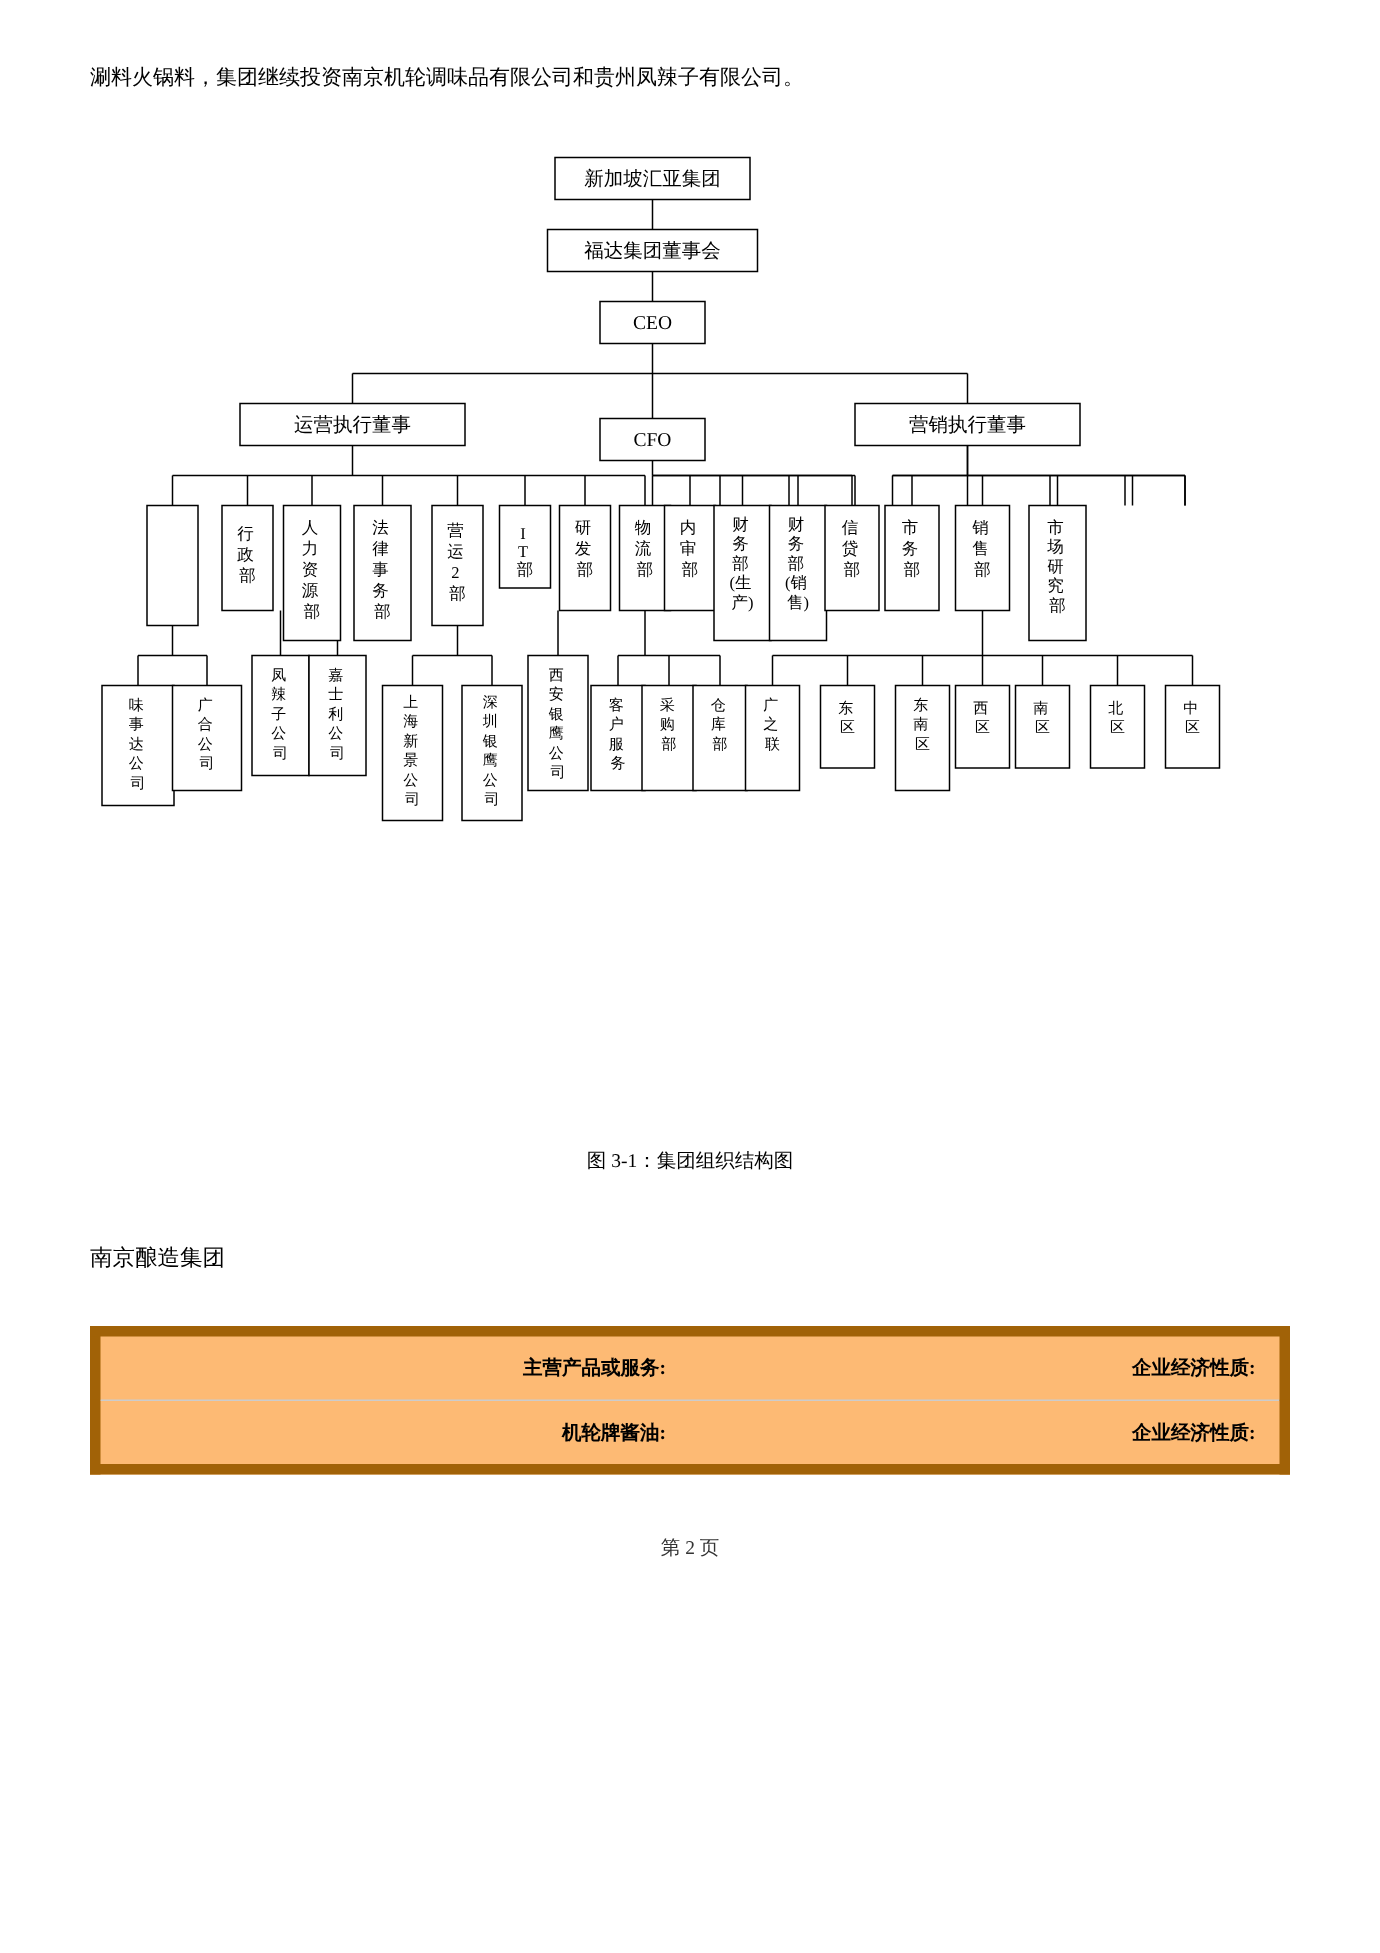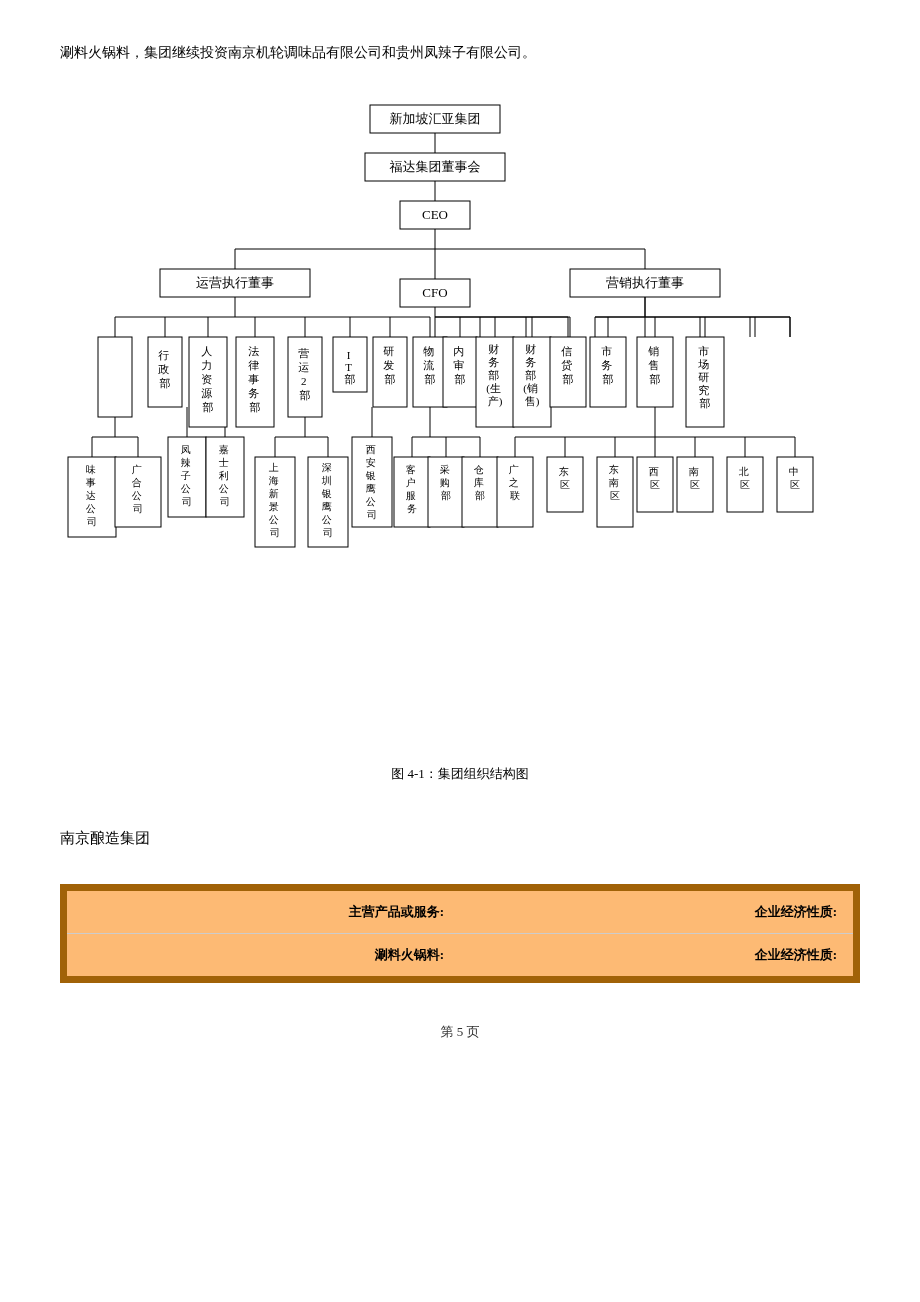--- a/index.html
+++ b/index.html
@@ -442,39 +442,39 @@
 
     <rect x="717" y="362" width="36" height="55" fill="white" stroke="black" stroke-width="1"></rect>
     <text text-anchor="middle" font-size="10">
       <tspan x="735" y="380">中</tspan>
       <tspan x="735" dy="13">区</tspan>
     </text>
 
   </svg>
 </div>
 
-<p class="fig-caption">图 4-1：集团组织结构图</p>
+<p class="fig-caption">图 3-1：集团组织结构图</p>
 
 <br>
 
 
 <p class="section-title">南京酿造集团</p>
 
 <br>
 
 
 <table class="info-table">
   <tbody>
       <tr>
     <td class="label-cell">主营产品或服务:</td>
     <td class="label-cell">企业经济性质:</td>
   </tr>
   <tr class="divider">
-    <td class="label-cell">涮料火锅料:</td>
+    <td class="label-cell">机轮牌酱油:</td>
     <td class="label-cell">企业经济性质:</td>
   </tr>
 </tbody>
   </table>
 
-<p class="page-num">第 5 页</p>
+<p class="page-num">第 2 页</p>
 
 
 
 
 </body></html>

